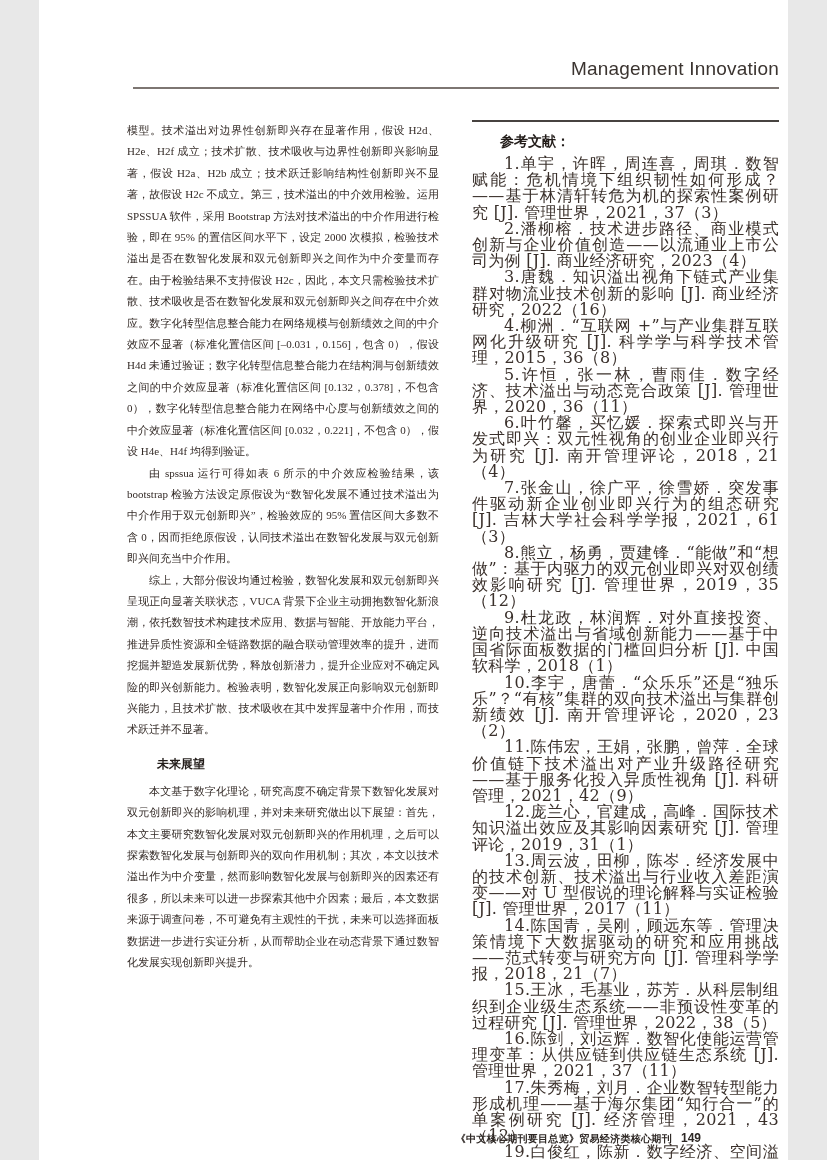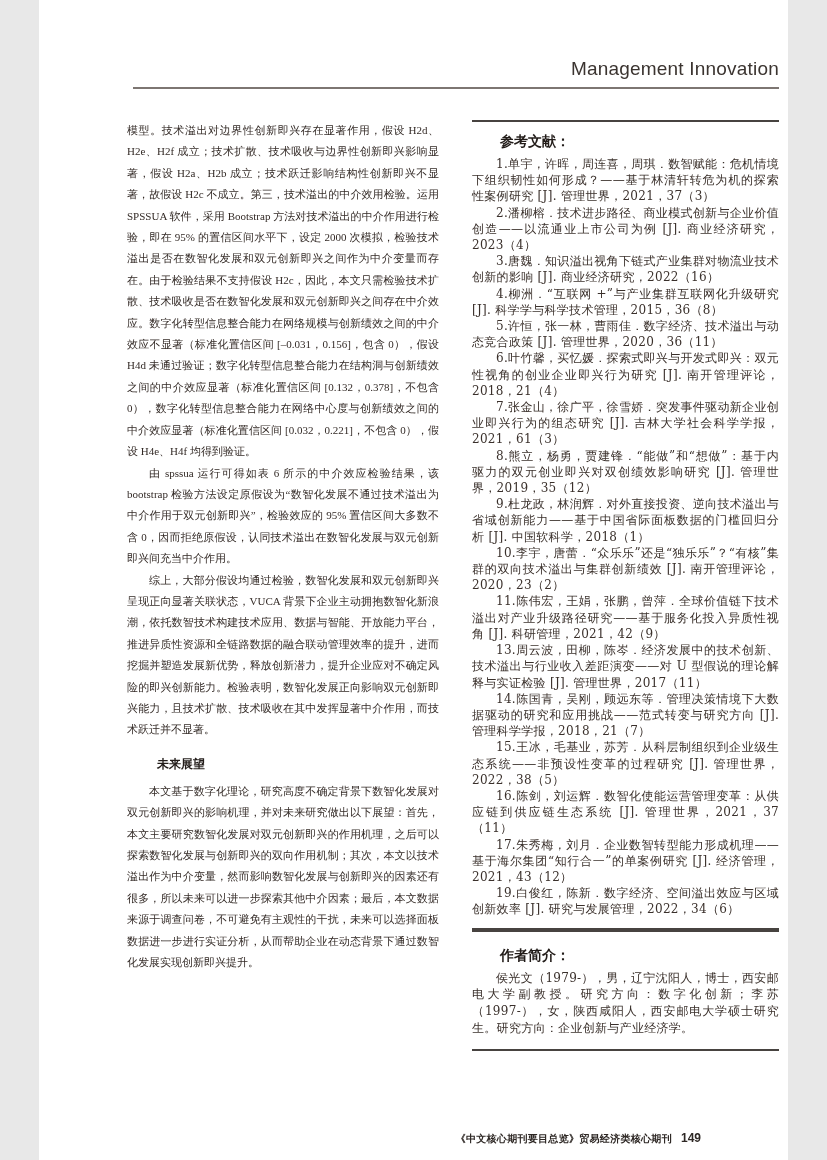--- a/index.html
+++ b/index.html
@@ -69,21 +69,21 @@
     margin: 0 0 5px 0;
     text-indent: 2em;
     font-family: "Liberation Sans", "DejaVu Sans", sans-serif;
     font-size: 14px;
     font-weight: 700;
     color: #221c19;
   }
   .refs-list p, .authors-block .bio {
     margin: 0;
     font-family: "DejaVu Serif", "Liberation Serif", serif;
-    font-size: 12px;
+    font-size: 16px;
     line-height: 16.2px;
     text-align: justify;
     color: #3a302b;
     letter-spacing: 0.3px;
   }
   .refs-list p { text-indent: 2em; }
   .authors-block {
     border-top: 2px solid #474340;
     border-bottom: 2px solid #474340;
     padding: 15px 0 12px 0;
@@ -135,20 +135,21 @@
             <p>2.潘柳榕．技术进步路径、商业模式创新与企业价值创造——以流通业上市公司为例 [J]. 商业经济研究，2023（4）</p>
             <p>3.唐魏．知识溢出视角下链式产业集群对物流业技术创新的影响 [J]. 商业经济研究，2022（16）</p>
             <p>4.柳洲．“互联网 +”与产业集群互联网化升级研究 [J]. 科学学与科学技术管理，2015，36（8）</p>
             <p>5.许恒，张一林，曹雨佳．数字经济、技术溢出与动态竞合政策 [J]. 管理世界，2020，36（11）</p>
             <p>6.叶竹馨，买忆媛．探索式即兴与开发式即兴：双元性视角的创业企业即兴行为研究 [J]. 南开管理评论，2018，21（4）</p>
             <p>7.张金山，徐广平，徐雪娇．突发事件驱动新企业创业即兴行为的组态研究 [J]. 吉林大学社会科学学报，2021，61（3）</p>
             <p>8.熊立，杨勇，贾建锋．“能做”和“想做”：基于内驱力的双元创业即兴对双创绩效影响研究 [J]. 管理世界，2019，35（12）</p>
             <p>9.杜龙政，林润辉．对外直接投资、逆向技术溢出与省域创新能力——基于中国省际面板数据的门槛回归分析 [J]. 中国软科学，2018（1）</p>
             <p>10.李宇，唐蕾．“众乐乐”还是“独乐乐”？“有核”集群的双向技术溢出与集群创新绩效 [J]. 南开管理评论，2020，23（2）</p>
             <p>11.陈伟宏，王娟，张鹏，曾萍．全球价值链下技术溢出对产业升级路径研究——基于服务化投入异质性视角 [J]. 科研管理，2021，42（9）</p>
+            <p>12.庞兰心，官建成，高峰．国际技术知识溢出效应及其影响因素研究 [J]. 管理评论，2019，31（1）</p>
             <p>13.周云波，田柳，陈岑．经济发展中的技术创新、技术溢出与行业收入差距演变——对 U 型假说的理论解释与实证检验 [J]. 管理世界，2017（11）</p>
             <p>14.陈国青，吴刚，顾远东等．管理决策情境下大数据驱动的研究和应用挑战——范式转变与研究方向 [J]. 管理科学学报，2018，21（7）</p>
             <p>15.王冰，毛基业，苏芳．从科层制组织到企业级生态系统——非预设性变革的过程研究 [J]. 管理世界，2022，38（5）</p>
             <p>16.陈剑，刘运辉．数智化使能运营管理变革：从供应链到供应链生态系统 [J]. 管理世界，2021，37（11）</p>
             <p>17.朱秀梅，刘月．企业数智转型能力形成机理——基于海尔集团“知行合一”的单案例研究 [J]. 经济管理，2021，43（12）</p>
             <p>19.白俊红，陈新．数字经济、空间溢出效应与区域创新效率 [J]. 研究与发展管理，2022，34（6）</p>
           </div>
       </div>
       <div class="authors-block">
         <h3 class="block-heading">作者简介：</h3>

